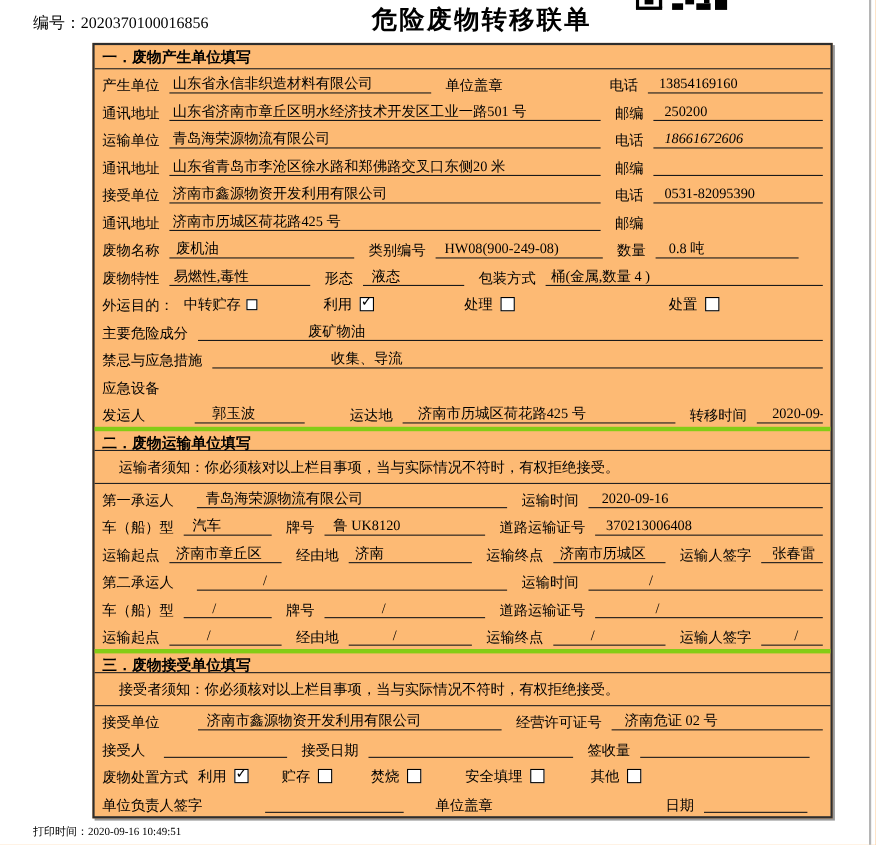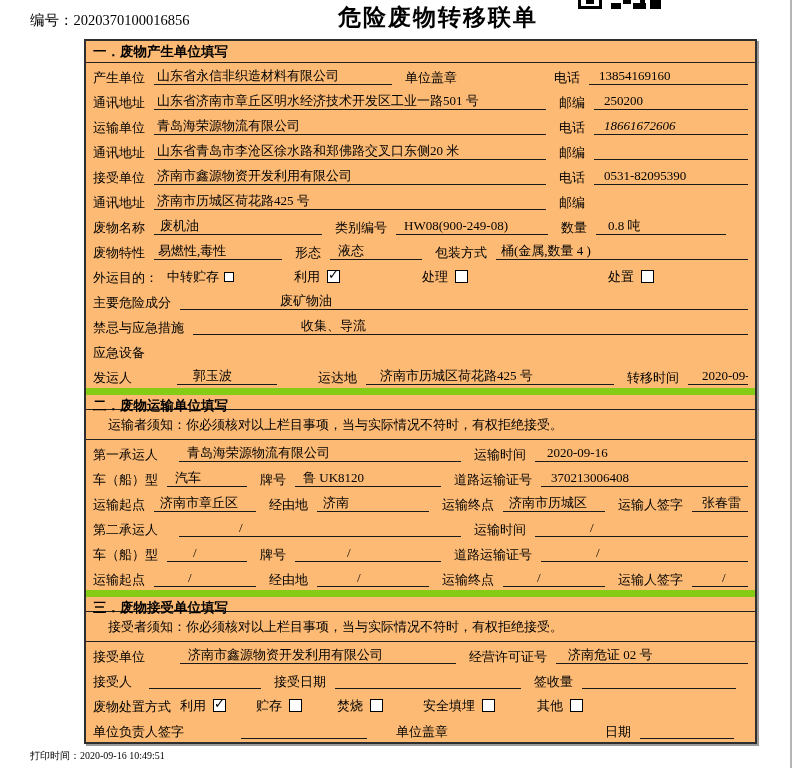--- a/index.html
+++ b/index.html
@@ -20,21 +20,21 @@
     position:absolute; left:84px; top:39px; width:669px;
     border:2px solid #2e2e2e; background:#fdba74; box-sizing:content-box;
     box-shadow:2px 2px 0 #9a9a9a;
   }
   .sec-header {
     height:22px; line-height:21px; padding:0 7px; box-sizing:border-box;
     font-weight:bold; font-size:13.5px;
     font-family:"Liberation Sans","DejaVu Sans",sans-serif;
     border-bottom:1.5px solid #222;
   }
-  .section + .section .sec-header { border-top:7px solid #84cc16; }
+  .section + .section .sec-header { border-top:4px solid #84cc16; }
   .note-row {
     height:30px; line-height:30px; padding:0 22px; box-sizing:border-box;
     font-size:13px; border-bottom:1px solid #222; white-space:nowrap;
   }
   .row {
     display:flex; align-items:flex-end;
     height:25px; padding:0 7px 3px; box-sizing:border-box;
   }
   .lbl { white-space:nowrap; margin-right:9px; font-size:13px; line-height:15px; flex:none; }
   .fld {

